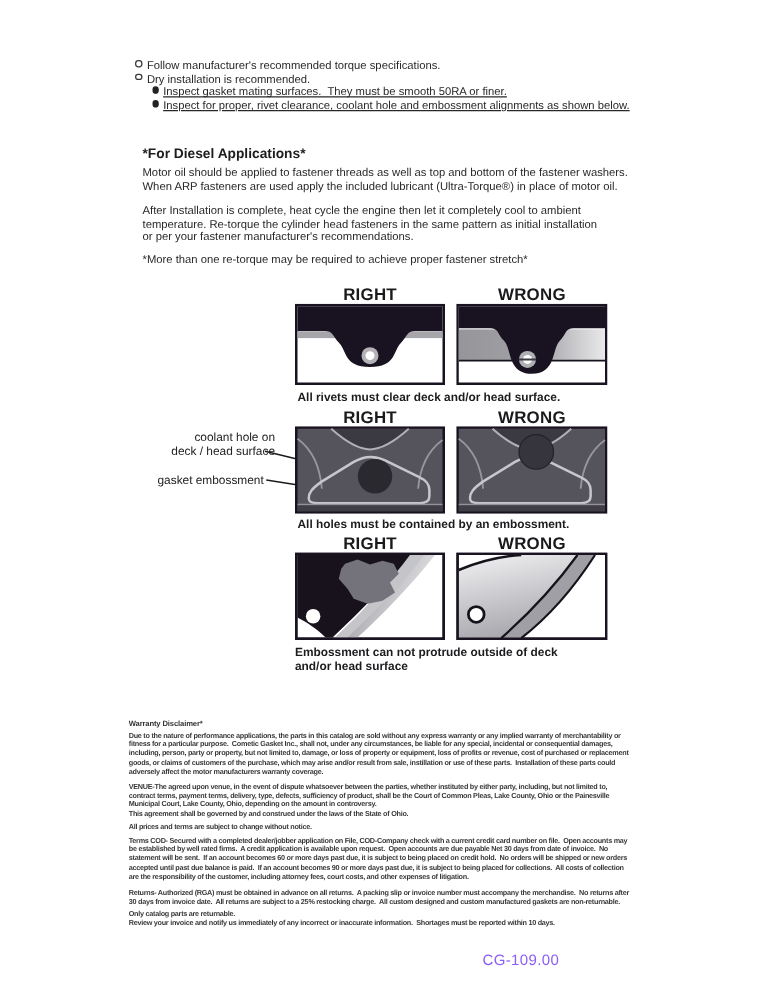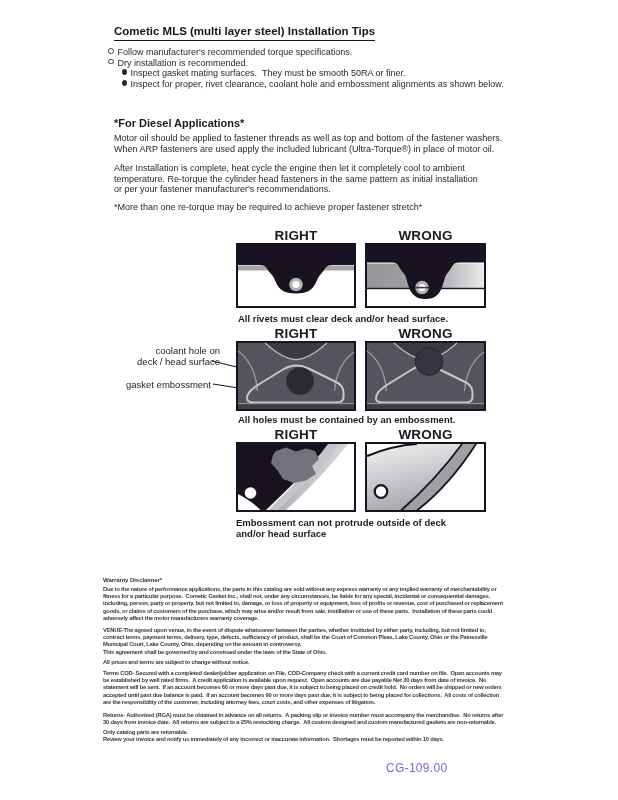--- a/index.html
+++ b/index.html
@@ -8,21 +8,21 @@
   .abs{position:absolute;}
   .pre{white-space:pre;}
 
   .title{left:114px;top:25px;font-size:11.5px;font-weight:bold;color:#17171a;
          border-bottom:1.5px solid #17171a;padding-bottom:2.5px;letter-spacing:0px;}
 
   .tips{left:108px;top:47px;}
   .tip-row{display:flex;align-items:baseline;height:10.7px;font-size:9px;line-height:10.7px;color:#28282b;}
   .tip-row .marker{width:3.5px;height:3.5px;border:0.9px solid #39393c;border-radius:50%;
                    display:inline-block;margin-right:4px;flex:none;position:relative;top:-1.5px;}
-  .tip-row.sub{margin-left:13.5px;}
+  .tip-row.sub{margin-left:13.5px;text-decoration:underline;}
   .tip-row.sub .marker{background:#222225;border-color:#222225;margin-right:3.5px;}
 
   .diesel-heading{left:114px;top:117px;font-size:11px;font-weight:bold;color:#1c1c1f;}
   .bodypara{left:114px;font-size:9px;line-height:10.7px;color:#28282b;}
 
   .drow{display:flex;gap:9px;}
   .dcol{display:flex;flex-direction:column;align-items:center;}
   .dlabel{font-size:13.5px;font-weight:bold;color:#1a1a1d;line-height:12px;margin-bottom:1px;letter-spacing:0.2px;}
   .dcaption{font-size:9.5px;font-weight:bold;color:#1c1c1f;line-height:11px;}
   .sidelabel{font-size:9.5px;line-height:10.6px;color:#222225;text-align:right;}
@@ -31,21 +31,20 @@
         letter-spacing:-0.22px;color:#3a3a3d;}
   .warr-heading{left:103px;top:576px;font-size:6.1px;font-weight:bold;color:#333336;letter-spacing:-0.1px;}
 
   .footer-code{left:386px;top:761px;font-size:12px;color:#8b5cf6;letter-spacing:0.3px;}
 </style>
 </head>
 <body>
 
 <div class="page">
 
-  <div class="abs title">Cometic MLS (multi layer steel) Installation Tips</div>
 
   <div class="abs tips">
     <div class="tip-row">
       <span class="marker"></span>
       <span class="pre">Follow manufacturer's recommended torque specifications.</span>
     </div>
     <div class="tip-row">
       <span class="marker"></span>
       <span class="pre">Dry installation is recommended.</span>
     </div>

